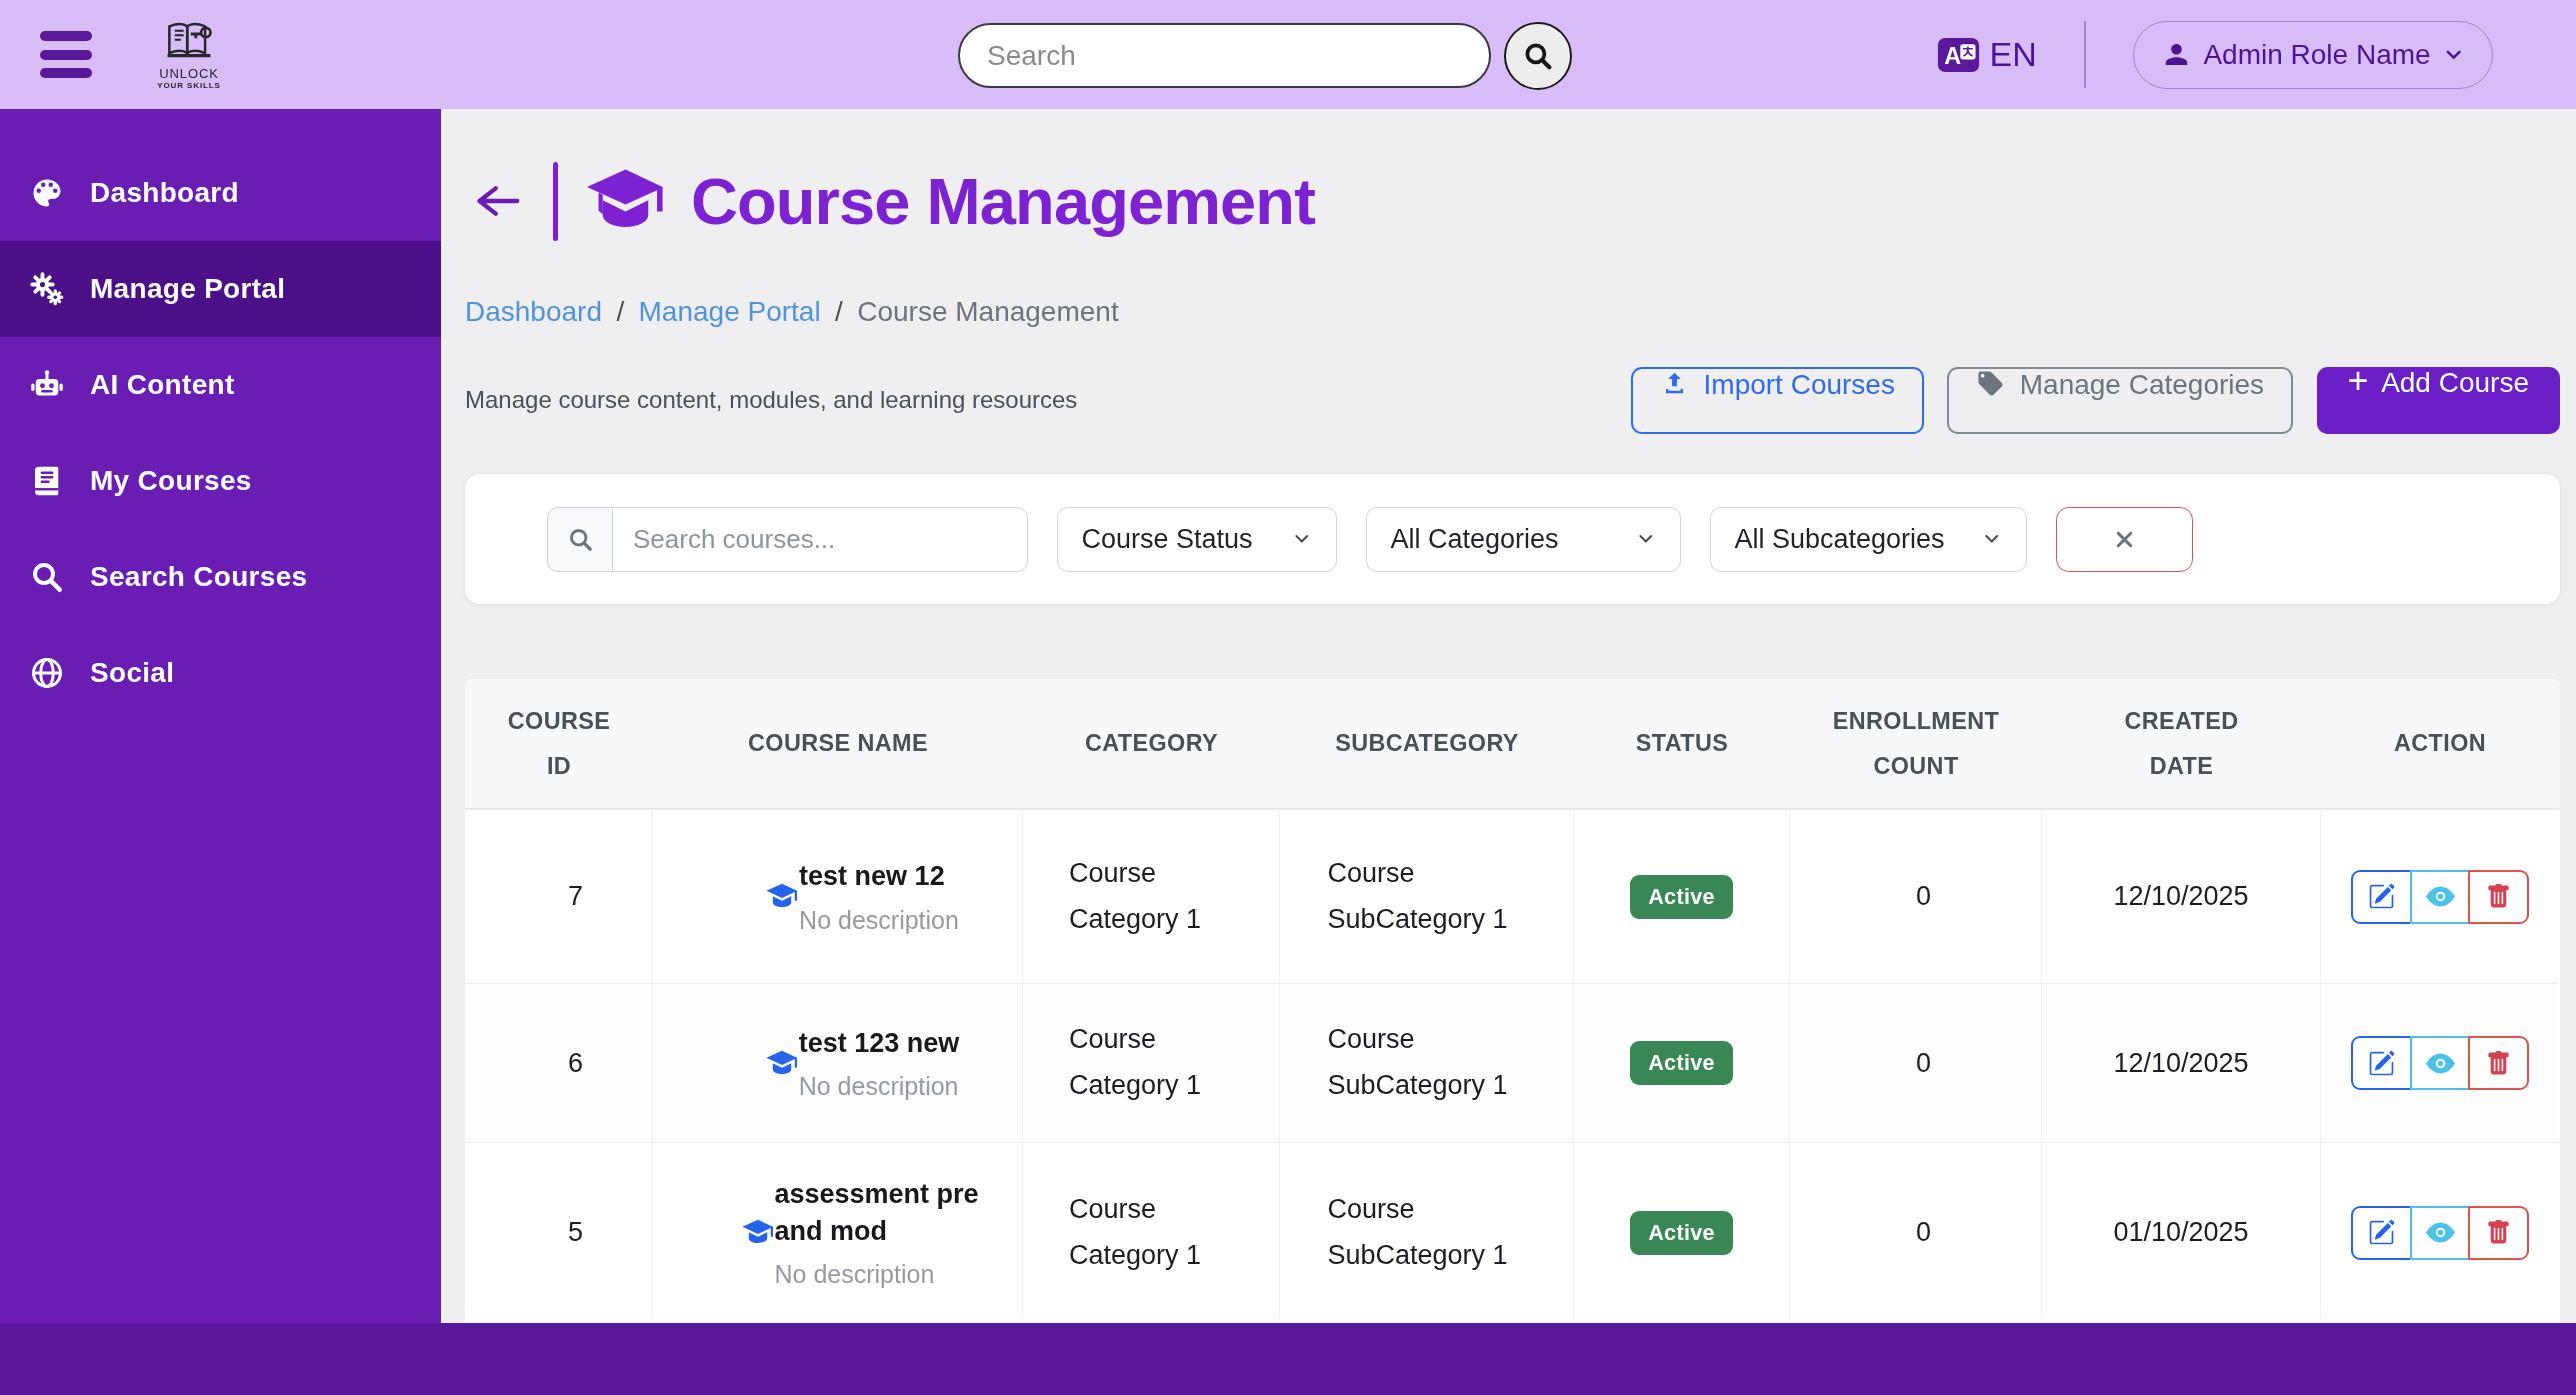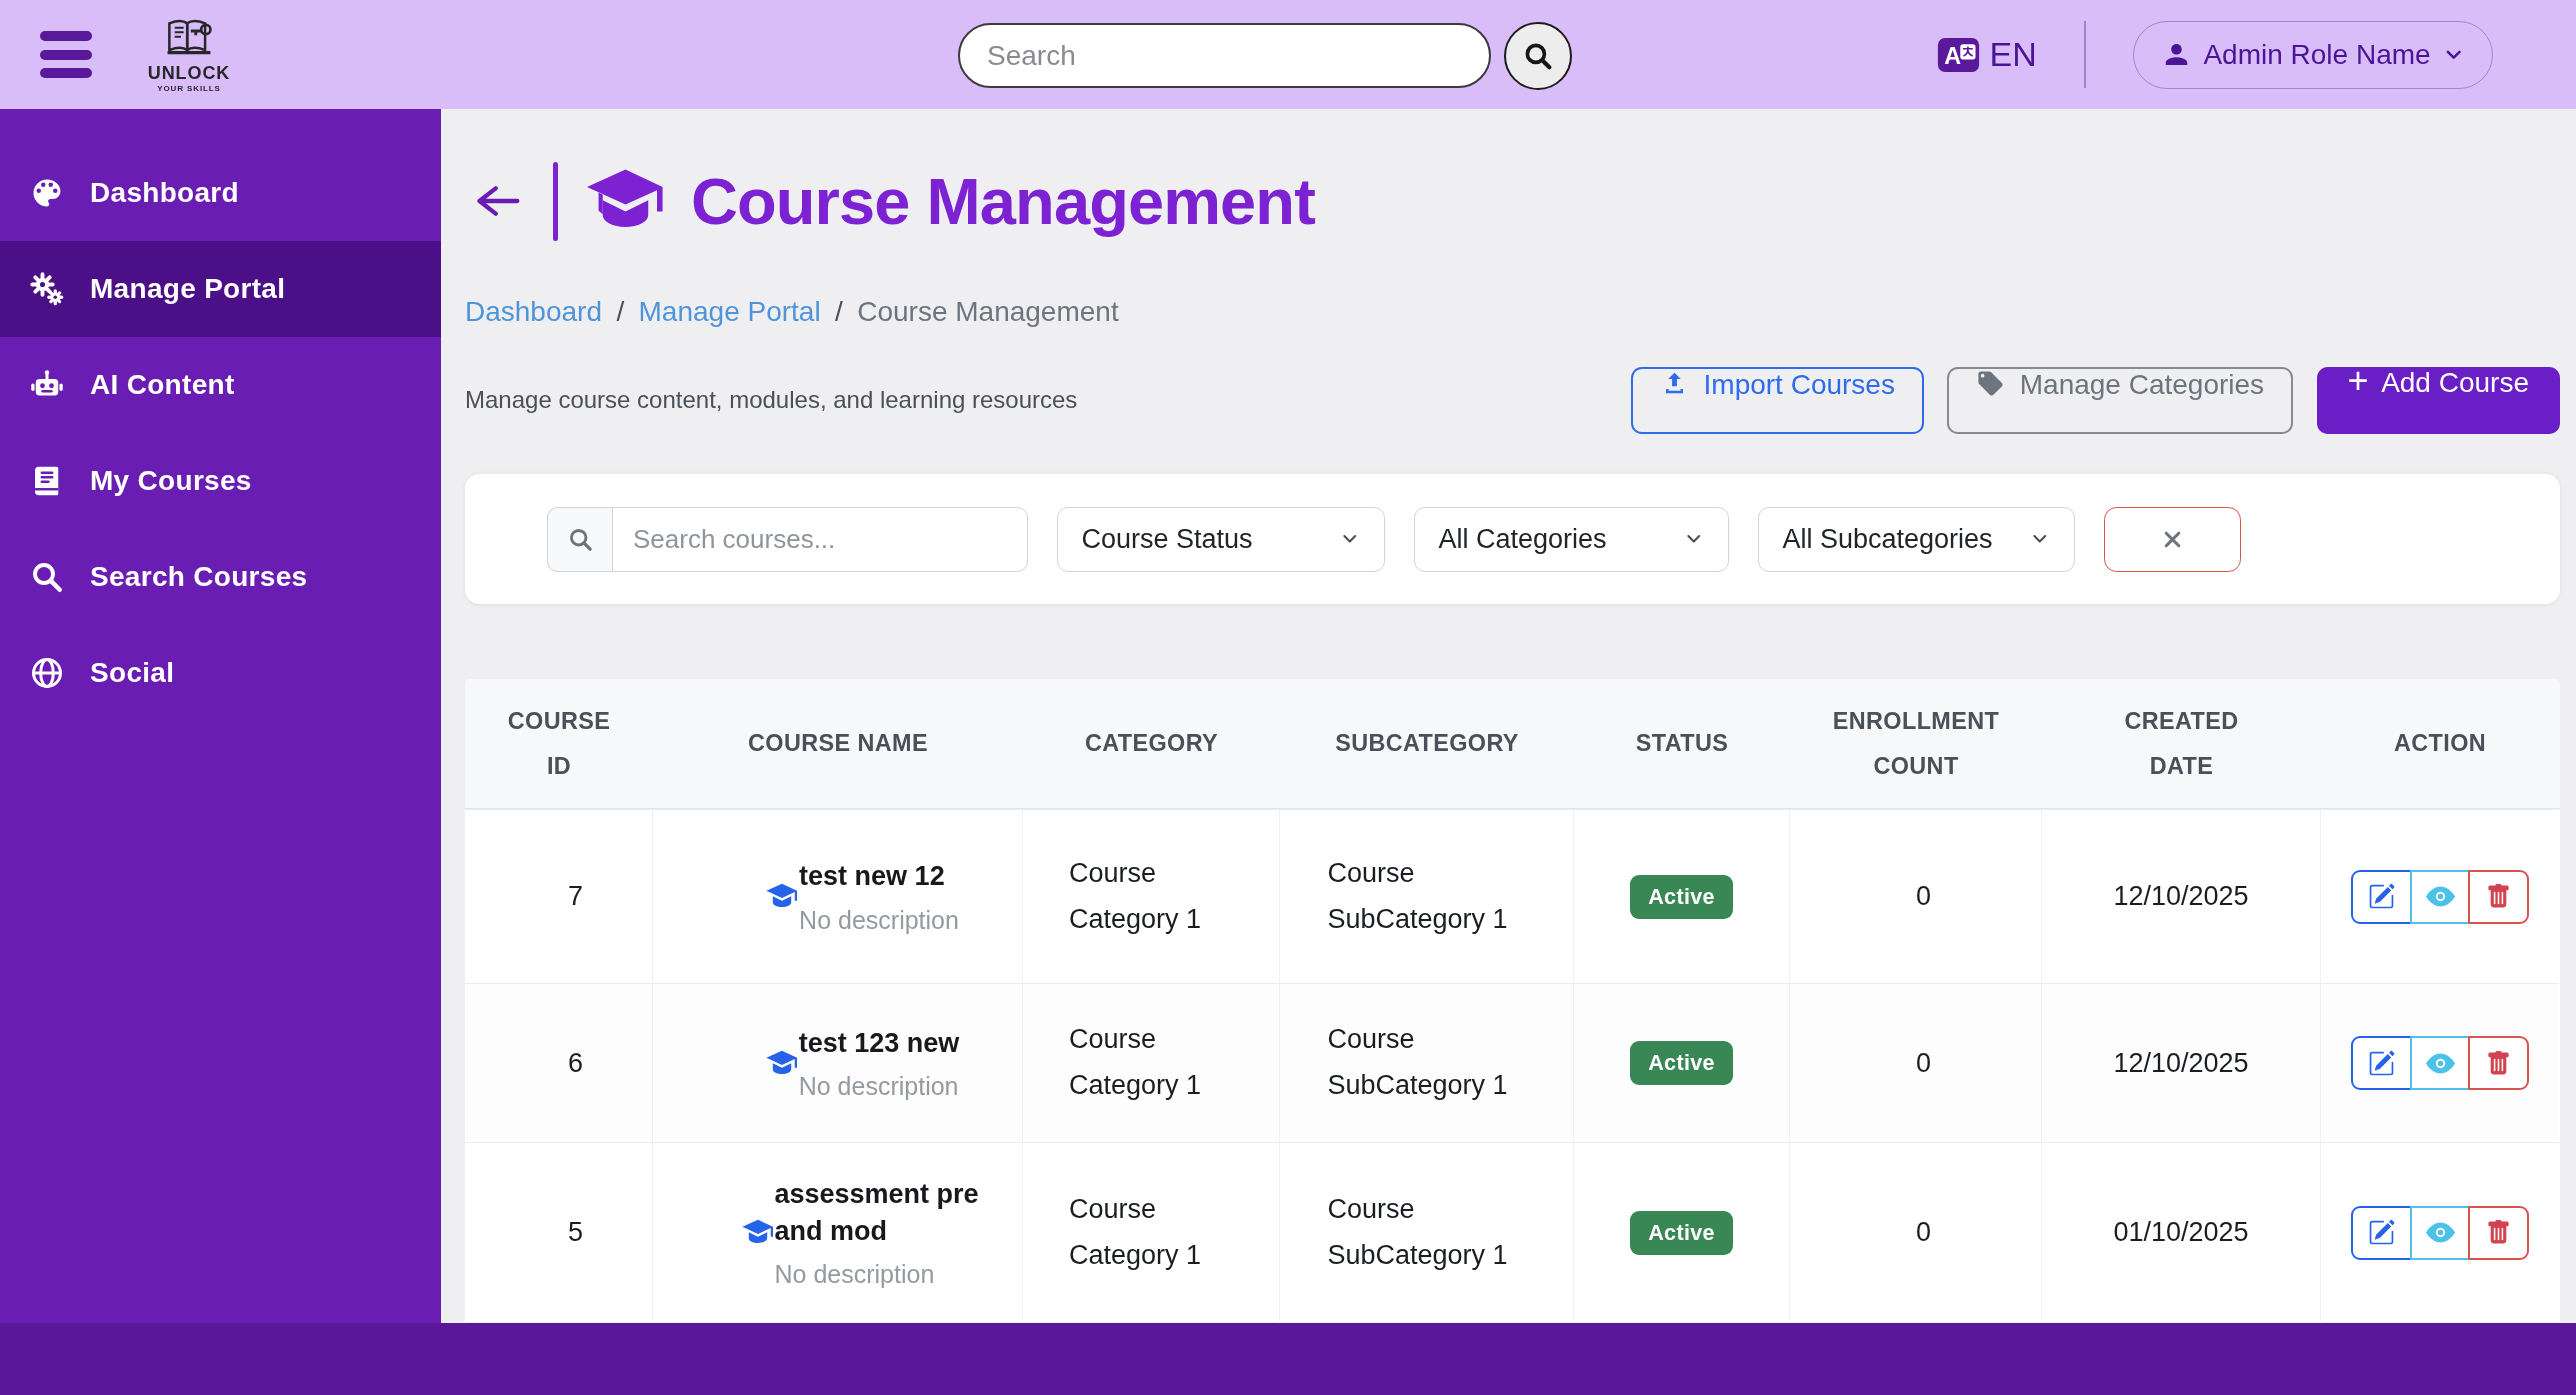--- a/index.html
+++ b/index.html
@@ -5,21 +5,21 @@
   * { margin:0; padding:0; box-sizing:border-box; }
   html,body { width:2576px; height:1396px; }
   body { position:relative; font-family:"Liberation Sans",sans-serif; background:#efeff1; overflow:hidden; }
   svg { display:block; }
 
   
   .topbar { position:absolute; top:0; left:0; width:2576px; height:109px; background:#d9bdf8; display:flex; align-items:center; z-index:30; }
   .hamburger { margin-left:40px; width:52px; height:47px; display:flex; flex-direction:column; justify-content:space-between; cursor:pointer; }
   .hamburger span { display:block; height:10px; border-radius:5.4px; background:#5a189b; }
   .logo { margin-left:43px; width:108px; display:flex; flex-direction:column; align-items:center; }
-  .logo-caption1 { font-size:18px; font-weight:bold; color:#26262b; letter-spacing:0.9px; margin-top:1.8px; }
+  .logo-caption1 { font-size:13px; font-weight:normal; color:#26262b; letter-spacing:0.9px; margin-top:1.8px; }
   .logo-caption2 { font-size:8px; font-weight:bold; color:#26262b; letter-spacing:0.9px; }
   .top-search { position:absolute; left:958px; top:21.6px; display:flex; align-items:center; }
   .top-search input { width:533px; height:65px; border:2.7px solid #3a3a3f; border-radius:34px; background:#fff; font-size:28px; color:#333; padding:0 27px; outline:none; font-family:inherit; }
   .top-search input::placeholder { color:#8a8a90; }
   .top-search-btn { width:68px; height:68px; margin-left:12.6px; border-radius:50%; background:#ededee; border:2.7px solid #1c1c1f; display:flex; align-items:center; justify-content:center; cursor:pointer; }
   .top-right { margin-left:auto; margin-right:83px; display:flex; align-items:center; }
   .lang { display:flex; align-items:center; gap:9px; cursor:pointer; }
   .lang-code { font-size:34px; color:#4b1496; font-weight:500; }
   .top-divider { width:2.7px; height:67px; background:#a182d2; margin:0 47px; }
   .profile-pill { display:flex; align-items:center; gap:11px; border:1.8px solid #a085d2; border-radius:41px; padding:0 27px; height:68px; cursor:pointer; }
@@ -54,21 +54,21 @@
   .btn-add { border:none; background:#6a1ec6; color:#fff; padding:0 31px; gap:12.6px; }
   .btn-add .plus { font-size:36px; font-weight:500; line-height:1; margin-top:-3.6px; }
 
   
   .filter-card { margin-top:38px; height:130px; background:#fff; border-radius:14.4px; box-shadow:0 0.9px 4.5px rgba(0,0,0,.07); display:flex; align-items:center; padding:0 36px; gap:29px; }
   .search-group { display:flex; height:65px;padding-left:46px; }
   .search-icon-box { width:65px; background:#f8f9fa; border:1.8px solid #ced4da; border-right:none; border-radius:10.8px 0 0 10.8px; display:flex; align-items:center; justify-content:center; }
   .search-group input { width:416px; height:65px; border:1.8px solid #ced4da; border-radius:0 10.8px 10.8px 0; font-size:26px; color:#333; padding:0 20px; outline:none; font-family:inherit; }
   .search-group input::placeholder { color:#8d949b; }
   .dropdown { height:65px; border:1.8px solid #ced4da; border-radius:10.8px; background:#fff; display:flex; align-items:center; justify-content:space-between; padding:0 23.4px; font-size:27px; color:#212529; cursor:pointer; }
-  .dd-status { width:328px;gap:21px; } .dd-cat { width:315px; } .dd-subcat { width:317px; }
+  .dd-status { width:280px;gap:21px; } .dd-cat { width:315px; } .dd-subcat { width:317px; }
   .clear-btn { width:137px; height:65px; border:1.8px solid #d9534f; border-radius:12.6px; background:#fff; display:flex; align-items:center; justify-content:center; cursor:pointer; }
 
   
   .table-card { margin-top:75px; background:#fff; border-radius:5.4px 5.4px 0 0; overflow:hidden; }
   .tgrid { display:grid; grid-template-columns:188px 370px 257px 294px 216px 252px 279px 238px; }
   .thead { background:#f7f8f9; border-bottom:1.8px solid #e3e6e9; }
   .th { height:129px; display:flex; align-items:center; justify-content:center; text-align:center; font-size:23.4px; font-weight:bold; color:#495057; white-space:pre-line; line-height:1.9; letter-spacing:0.4px; }
   .trow .td { border-top:0.9px solid #e9ecef; border-right:0.9px solid #f0f1f3; display:flex; align-items:center; justify-content:center; font-size:27px; color:#1a1d21; }
   .trow .td:last-child { border-right:none; }
   .trow:nth-child(odd) .td { background:#fdfdfe; }

